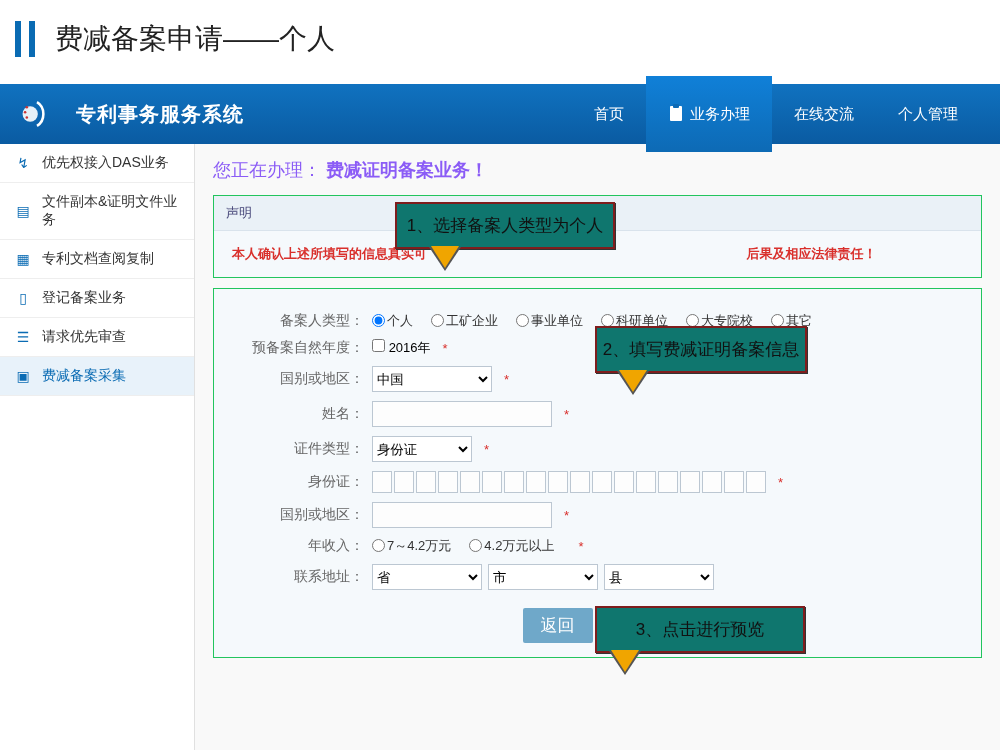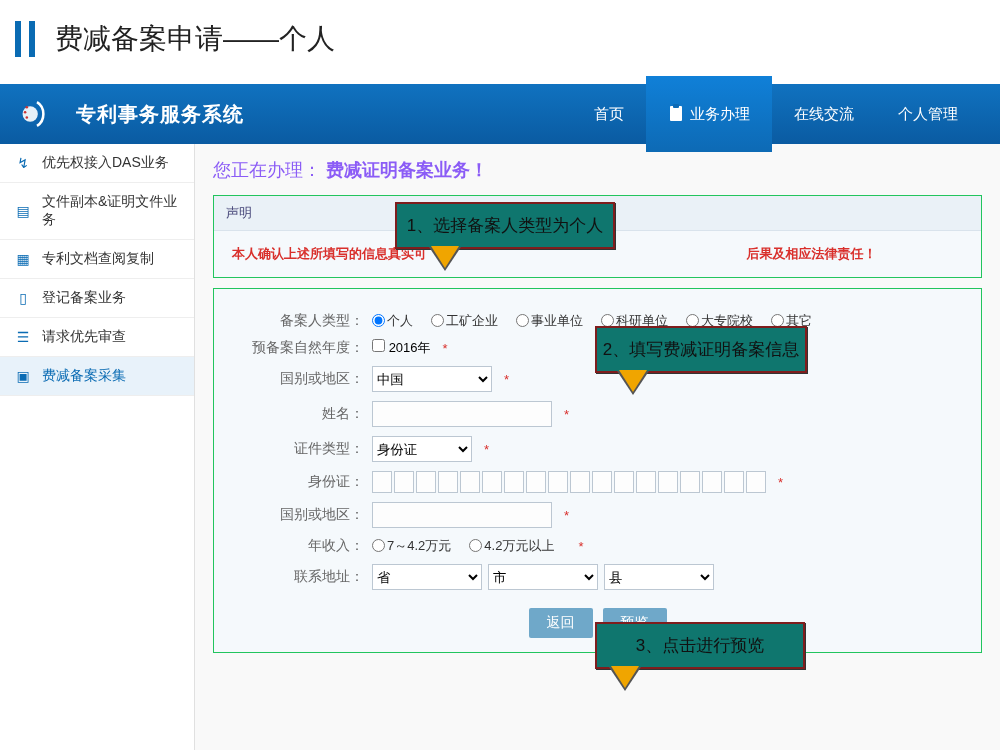--- a/index.html
+++ b/index.html
@@ -41,21 +41,21 @@
 .form-ctrl { display: flex; align-items: center; gap: 6px; }
 .req { color: #d9302c; margin-left: 6px; }
 input[type=text].tinput { border: 1px solid #bcc7d2; height: 26px; padding: 2px 6px; background: #fdfdfd; }
 select.tselect { border: 1px solid #bcc7d2; height: 26px; background: #fff; }
 .id-cells { display: flex; gap: 2px; }
 .id-cell { width: 20px; height: 22px; border: 1px solid #bcc7d2; background: #fdfdfd; }
 .radio-row label { margin-right: 12px; font-size: 13px; color: #333; }
 .radio-row input { position: relative; top: 2px; margin-right: 2px; }
 
 .actions { display: flex; gap: 10px; justify-content: center; margin-top: 18px; }
-.btn { background: #6fa8c9; color: #fff; border: none; padding: 6px 18px; font-size: 14px; cursor: pointer; border-radius: 2px; }
+.btn { background: #6fa8c9; color: #fff; border: none; padding: 6px 18px; font-size: 17px; cursor: pointer; border-radius: 2px; }
 
 
 .callout { position: absolute; background: #0f766e; border: 2px solid #7f1d1d; padding: 10px 4px; font-size: 17px; color: #111; text-align: center; z-index: 5; box-shadow: 1px 1px 0 #333; }
 .callout .tail { position: absolute; width: 0; height: 0; }
 .tail-down { border-left: 14px solid transparent; border-right: 14px solid transparent; border-top: 22px solid #f0a500; bottom: -21px; left: 34px; filter: drop-shadow(0 2px 0 #555); }
 .tail-down-border { border-left: 16px solid transparent; border-right: 16px solid transparent; border-top: 24px solid #555; bottom: -24px; left: 32px; z-index:-1; }
 </style>
 </head>
 <body>
 
@@ -250,19 +250,19 @@
     </div>
 
     <div class="callout" style="top:58px; left:200px; width:220px;">
       <span>1、选择备案人类型为个人</span>
       <div class="tail tail-down-border"></div><div class="tail tail-down"></div>
     </div>
     <div class="callout" style="top:182px; left:400px; width:212px;">
       <span>2、填写费减证明备案信息</span>
       <div class="tail tail-down-border" style="left:20px"></div><div class="tail tail-down" style="left:22px"></div>
     </div>
-    <div class="callout" style="top:478px; left:400px; width:210px;">
+    <div class="callout" style="top:462px; left:400px; width:210px;">
       <span>3、点击进行预览</span>
       <div class="tail tail-down-border" style="left:12px"></div><div class="tail tail-down" style="left:14px"></div>
     </div>
 
   </div>
 </div>
 
 </body></html>

